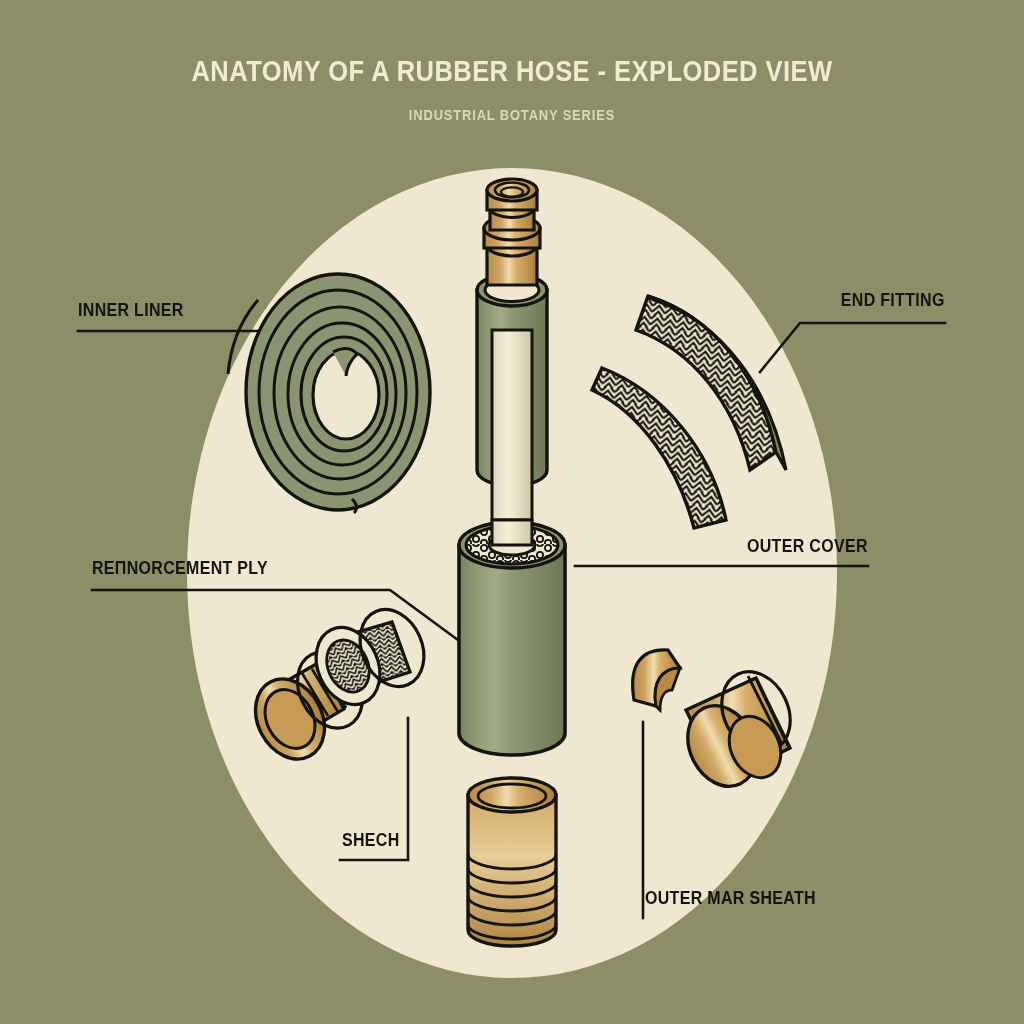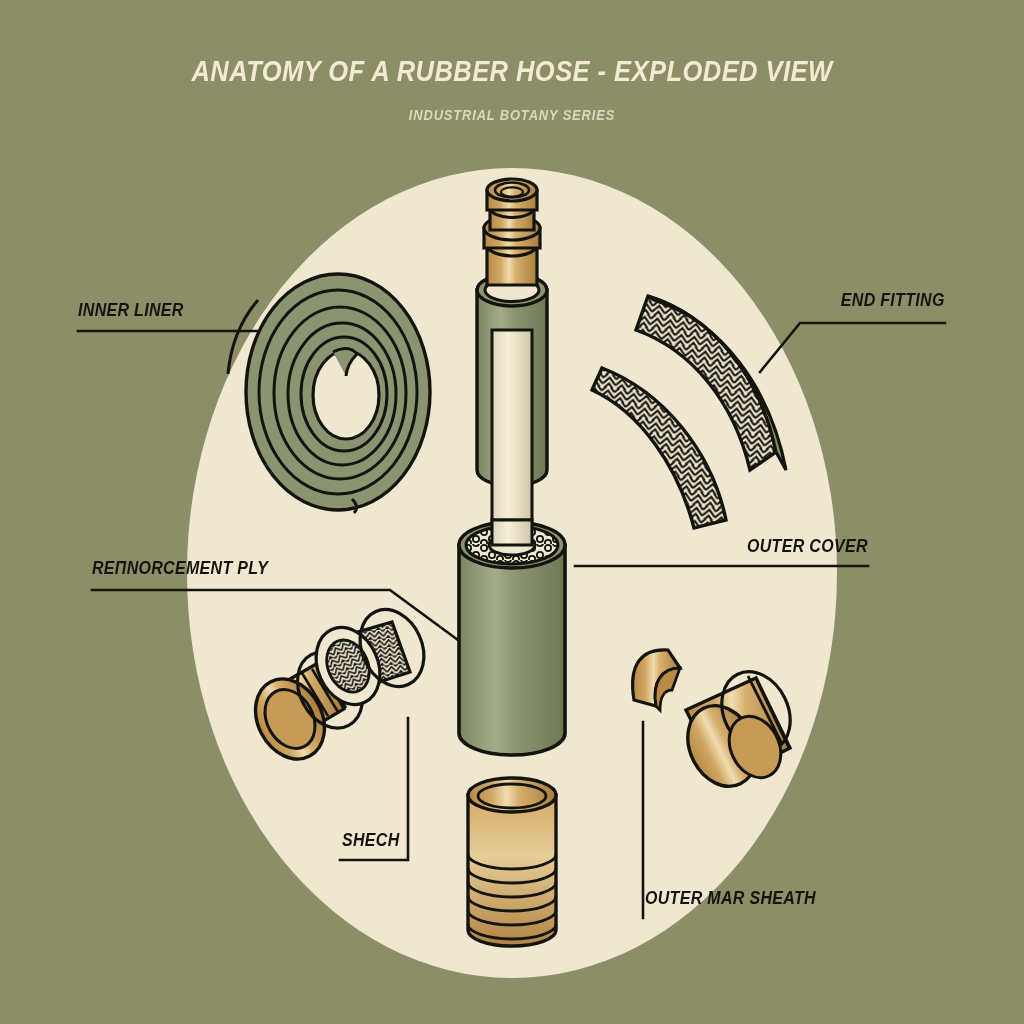--- a/index.html
+++ b/index.html
@@ -2,21 +2,21 @@
 <html><head>
 <meta charset="utf-8">
 <style>
   html,body{margin:0;padding:0;}
   body{
     width:1024px;height:1024px;overflow:hidden;
     background:#8b8e66;
     font-family:"Liberation Sans",sans-serif;
     position:relative;
   }
-  #stage{position:absolute;inset:0;font-style:italic;}
+  #stage{position:absolute;inset:0;}
   svg.layer{position:absolute;left:0;top:0;width:1024px;height:1024px;}
   .ttl{
     position:absolute;left:0;right:0;text-align:center;
     color:#f2ead3;font-weight:700;letter-spacing:1.2px;
     text-transform:uppercase;
   }
   #title{top:55px;font-size:29px;transform:scaleX(.88);letter-spacing:.5px;}
   #subtitle{top:106px;font-size:15px;color:#ddd6bb;transform:scaleX(.86);letter-spacing:1px;}
   .lbl{
     position:absolute;color:#14140f;font-size:19px;font-weight:700;

